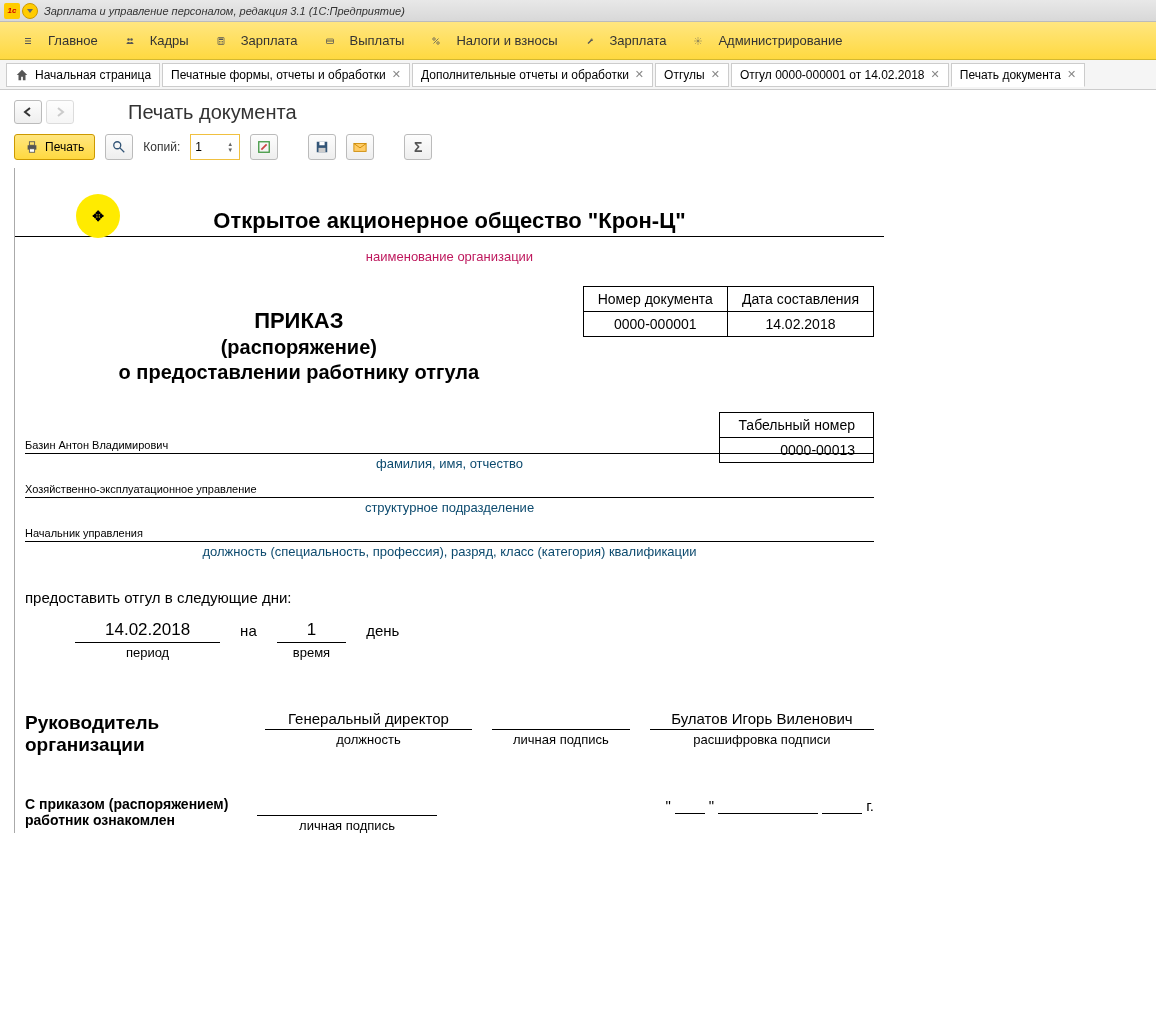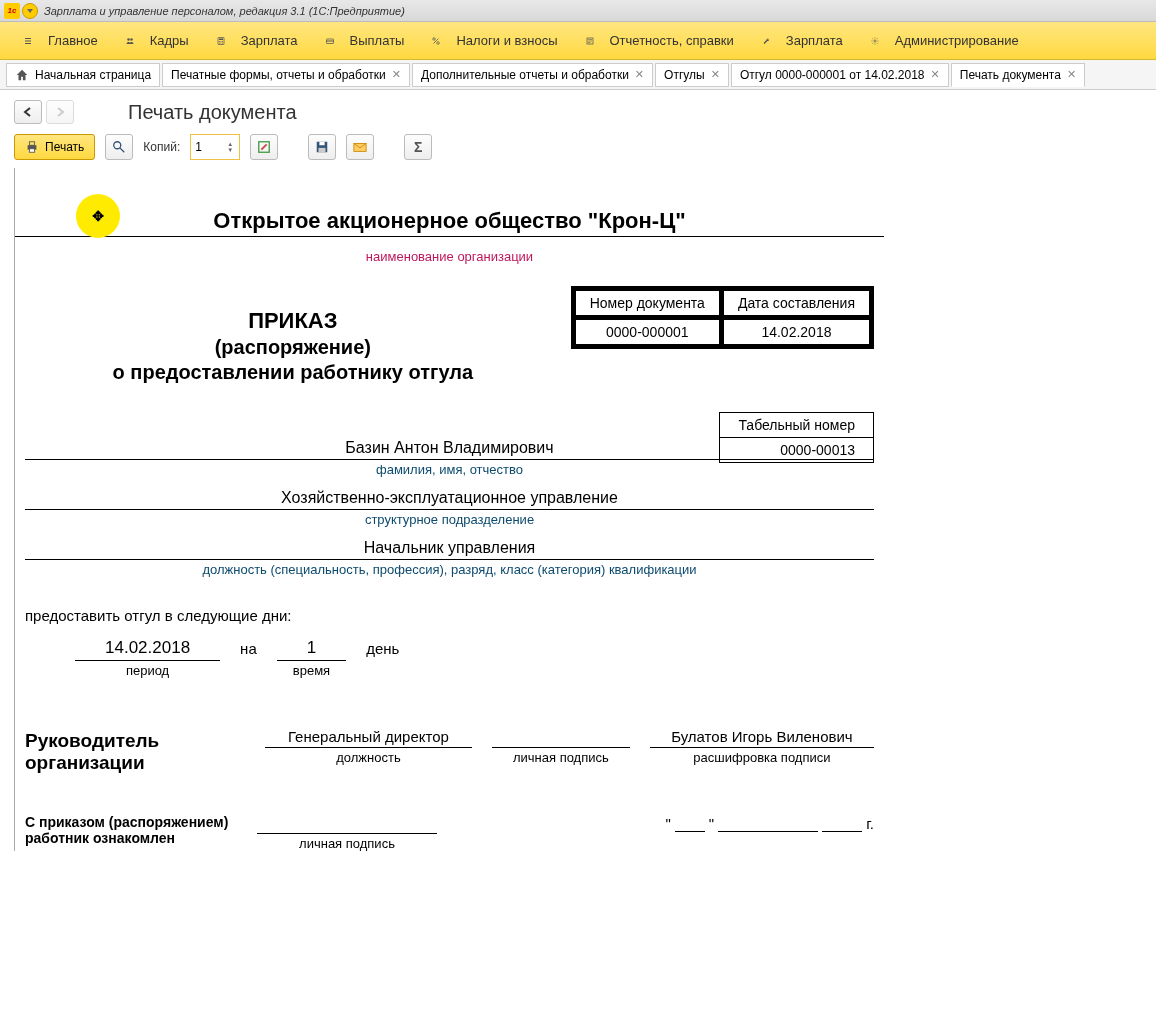--- a/index.html
+++ b/index.html
@@ -40,33 +40,33 @@
   
   .docarea { padding: 0 14px 40px 14px; position: relative; }
   .doc { border-left: 1px solid #aaa; background: #fff; padding: 40px 0 0 0; max-width: 870px; }
   
   .org-name { font-size: 22px; font-weight: bold; text-align: center; }
   .org-sub { font-size: 13px; text-align: center; color: #be185d; margin-top: 12px; }
   .underline-full { border-bottom: 1px solid #000; margin: 0; }
   
   .doc-header-row { display: flex; justify-content: flex-end; margin-top: 8px; padding-right: 10px; }
   .doc-header-table { border-collapse: collapse; }
-  .doc-header-table td { border: 5px solid #000000; padding: 4px 14px; text-align: center; font-size: 14px; }
+  .doc-header-table td { border: 1px solid #000000; padding: 4px 14px; text-align: center; font-size: 14px; }
   
   .prikaz { text-align: center; margin-top: -10px; }
   .prikaz .p1 { font-size: 22px; font-weight: bold; }
   .prikaz .p2 { font-size: 20px; font-weight: bold; margin-top: 2px; }
   .prikaz .p3 { font-size: 20px; font-weight: bold; margin-top: 2px; }
   
   .tab-no-row { display: flex; justify-content: flex-end; margin-top: 28px; padding-right: 10px; }
   .tab-no-table { border-collapse: collapse; }
   .tab-no-table td { border: 1px solid #000; padding: 4px 18px; text-align: right; font-size: 14px; }
   
   .field-row { padding: 0 10px; margin-top: 2px; }
-  .field-val { text-align: center; font-size: 16px; padding-bottom: 2px; }
+  .field-val { text-align: left; font-size: 11px; padding-bottom: 2px; }
   .field-line { border-bottom: 1px solid #000; }
   .field-sub { text-align: center; font-size: 13px; color: #0c4a6e; margin-top: 2px; }
   
   .body-text { font-size: 15px; padding: 0 10px; margin-top: 30px; }
   
   .period-row { display: flex; align-items: flex-start; gap: 20px; margin-top: 14px; padding: 0 10px; }
   .period-cell { text-align: center; }
   .period-cell .val { font-size: 17px; padding: 0 30px 2px 30px; border-bottom: 1px solid #000; display: inline-block; min-width: 140px; }
   .period-cell .sub { font-size: 13px; margin-top: 2px; }
   .period-mid { font-size: 15px; padding-top: 2px; }
@@ -142,29 +142,20 @@
   </div>
   <div class="item">
     <span class="micon">
       <svg class="icon-svg" viewBox="0 0 16 16">
           <circle cx="4" cy="4" r="2.5" fill="none" stroke="#555" stroke-width="1.5"></circle>
           <circle cx="12" cy="12" r="2.5" fill="none" stroke="#555" stroke-width="1.5"></circle>
           <path d="M13 3L3 13" stroke="#555" stroke-width="1.5"></path>
         </svg>
     </span>
     <span>Налоги и взносы</span>
-  </div>
-  <div class="item">
-    <span class="micon">
-      <svg class="icon-svg" viewBox="0 0 16 16">
-          <rect x="2" y="2" width="12" height="12" fill="none" stroke="#555" stroke-width="1.5"></rect>
-          <path d="M4 5h8M4 8h8M4 11h5" stroke="#555" stroke-width="1.2"></path>
-        </svg>
-    </span>
-    <span>Отчетность, справки</span>
   </div>
   <div class="item">
     <span class="micon">
       <svg class="icon-svg" viewBox="0 0 16 16">
           <path d="M13 3a3 3 0 00-4 3l-6 6 2 2 6-6a3 3 0 003-4l-2 2-1-1 2-2z" fill="#555"></path>
         </svg>
     </span>
     <span>Зарплата</span>
   </div>
   <div class="item">

